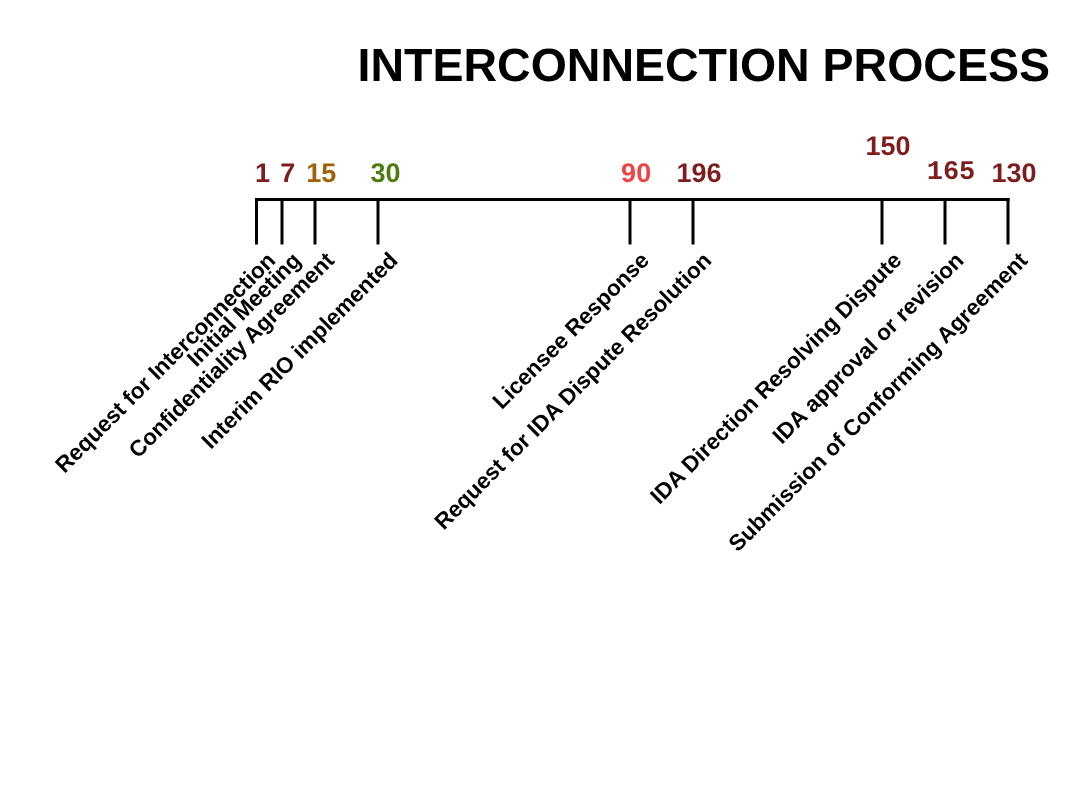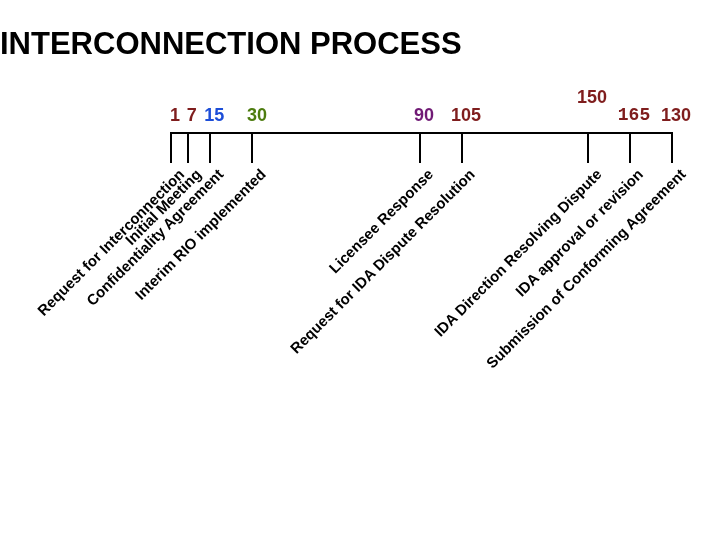--- a/index.html
+++ b/index.html
@@ -13,21 +13,21 @@
     height: 540px;
     background: #ffffff;
     overflow: hidden;
     font-family: "Liberation Sans", sans-serif;
   }
   .slide-title {
     position: absolute;
     top: 28px;
     left: 0;
     width: 700px;
-    text-align: left;
+    text-align: right;
     font-size: 31px;
     font-weight: bold;
     color: #000000;
     line-height: 1.05;
     white-space: nowrap;
   }
   .timeline-axis {
     position: absolute;
     height: 2px;
     background: #000000;
@@ -63,30 +63,30 @@
   <div class="slide-title">INTERCONNECTION PROCESS</div>
 
   <div id="timeline">
       <div class="timeline-axis" style="left: 170px; top: 132px; width: 503px; background: rgb(0, 0, 0);"></div>
       <div class="day-number" style="left: 175px; top: 106px; color: rgb(127, 29, 29);">1</div>
       <div class="tick-mark" style="left: 170px; top: 132px; height: 31px; background: rgb(0, 0, 0);"></div>
       <div class="milestone-label" style="right: 544px; top: 166px; color: rgb(0, 0, 0); transform: rotate(-45deg);">Request for Interconnection</div>
       <div class="day-number" style="left: 191.793px; top: 106px; color: rgb(127, 29, 29);">7</div>
       <div class="tick-mark" style="left: 186.793px; top: 132px; height: 31px; background: rgb(0, 0, 0);"></div>
       <div class="milestone-label" style="right: 527.207px; top: 166px; color: rgb(0, 0, 0); transform: rotate(-45deg);">Initial Meeting</div>
-      <div class="day-number" style="left: 214.184px; top: 106px; color: #1d4ed8;">15</div>
+      <div class="day-number" style="left: 214.184px; top: 106px; color: #a16207;">15</div>
       <div class="tick-mark" style="left: 209.184px; top: 132px; height: 31px; background: rgb(0, 0, 0);"></div>
       <div class="milestone-label" style="right: 504.816px; top: 166px; color: rgb(0, 0, 0); transform: rotate(-45deg);">Confidentiality Agreement</div>
       <div class="day-number" style="left: 257px; top: 106px; color: #4d7c0f;">30</div>
       <div class="tick-mark" style="left: 251.168px; top: 132px; height: 31px; background: rgb(0, 0, 0);"></div>
       <div class="milestone-label" style="right: 462.832px; top: 166px; color: rgb(0, 0, 0); transform: rotate(-45deg);">Interim RIO implemented</div>
-      <div class="day-number" style="left: 424.101px; top: 106px; color: #701a75;">90</div>
+      <div class="day-number" style="left: 424.101px; top: 106px; color: #ef4444;">90</div>
       <div class="tick-mark" style="left: 419.101px; top: 132px; height: 31px; background: rgb(0, 0, 0);"></div>
       <div class="milestone-label" style="right: 294.899px; top: 166px; color: rgb(0, 0, 0); transform: rotate(-45deg);">Licensee Response</div>
-      <div class="day-number" style="left: 466.084px; top: 106px; color: rgb(127, 29, 29);">105</div>
+      <div class="day-number" style="left: 466.084px; top: 106px; color: rgb(127, 29, 29);">196</div>
       <div class="tick-mark" style="left: 461.084px; top: 132px; height: 31px; background: rgb(0, 0, 0);"></div>
       <div class="milestone-label" style="right: 252.916px; top: 166px; color: rgb(0, 0, 0); transform: rotate(-45deg);">Request for IDA Dispute Resolution</div>
       <div class="day-number" style="left: 592.034px; top: 88px; color: rgb(127, 29, 29);">150</div>
       <div class="tick-mark" style="left: 587.034px; top: 132px; height: 31px; background: rgb(0, 0, 0);"></div>
       <div class="milestone-label" style="right: 126.966px; top: 166px; color: rgb(0, 0, 0); transform: rotate(-45deg);">IDA Direction Resolving Dispute</div>
       <div class="day-number" style="left: 634.017px; top: 106px; color: rgb(127, 29, 29); font-family: Liberation Mono, monospace;">165</div>
       <div class="tick-mark" style="left: 629.017px; top: 132px; height: 31px; background: rgb(0, 0, 0);"></div>
       <div class="milestone-label" style="right: 84.9832px; top: 166px; color: rgb(0, 0, 0); transform: rotate(-45deg);">IDA approval or revision</div>
       <div class="day-number" style="left: 676px; top: 106px; color: rgb(127, 29, 29);">130</div>
       <div class="tick-mark" style="left: 671px; top: 132px; height: 31px; background: rgb(0, 0, 0);"></div>

